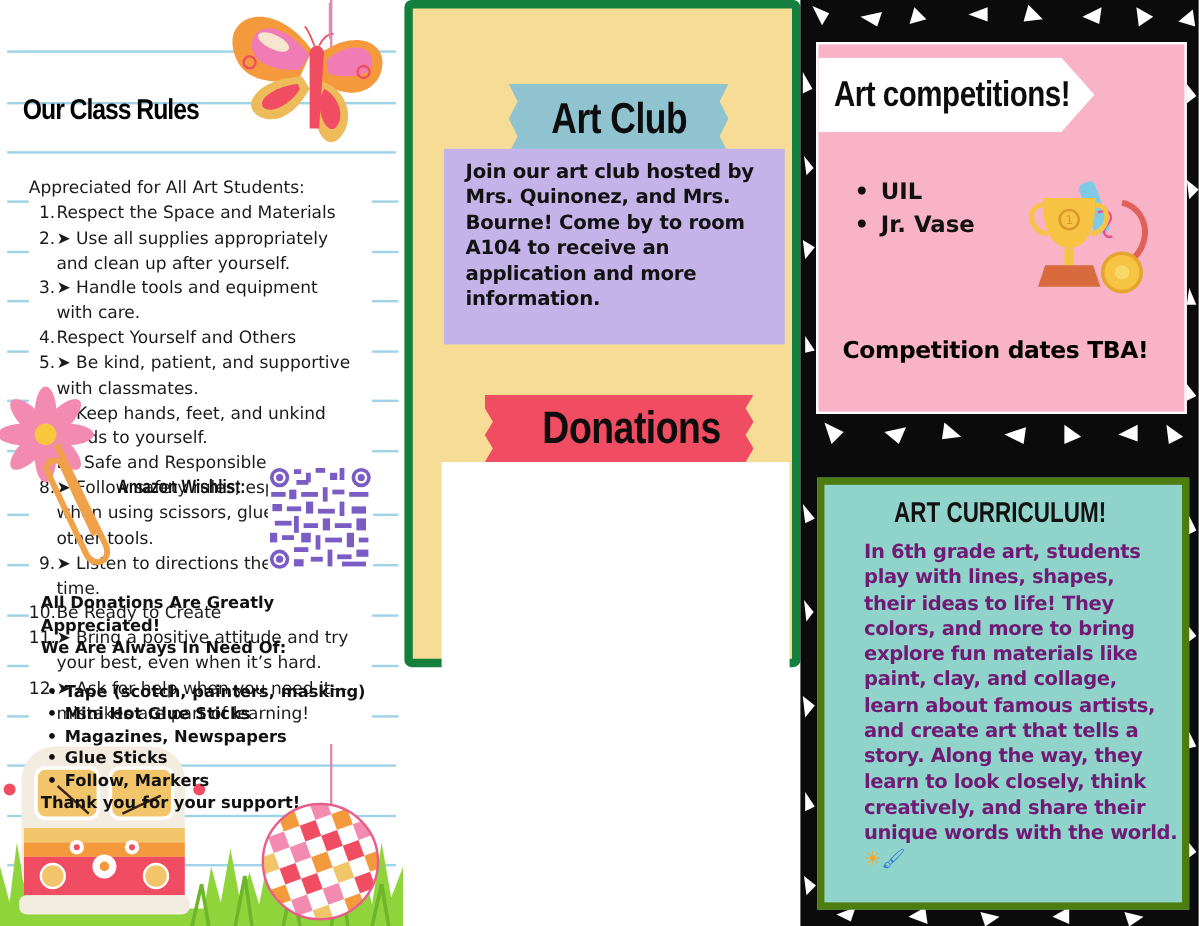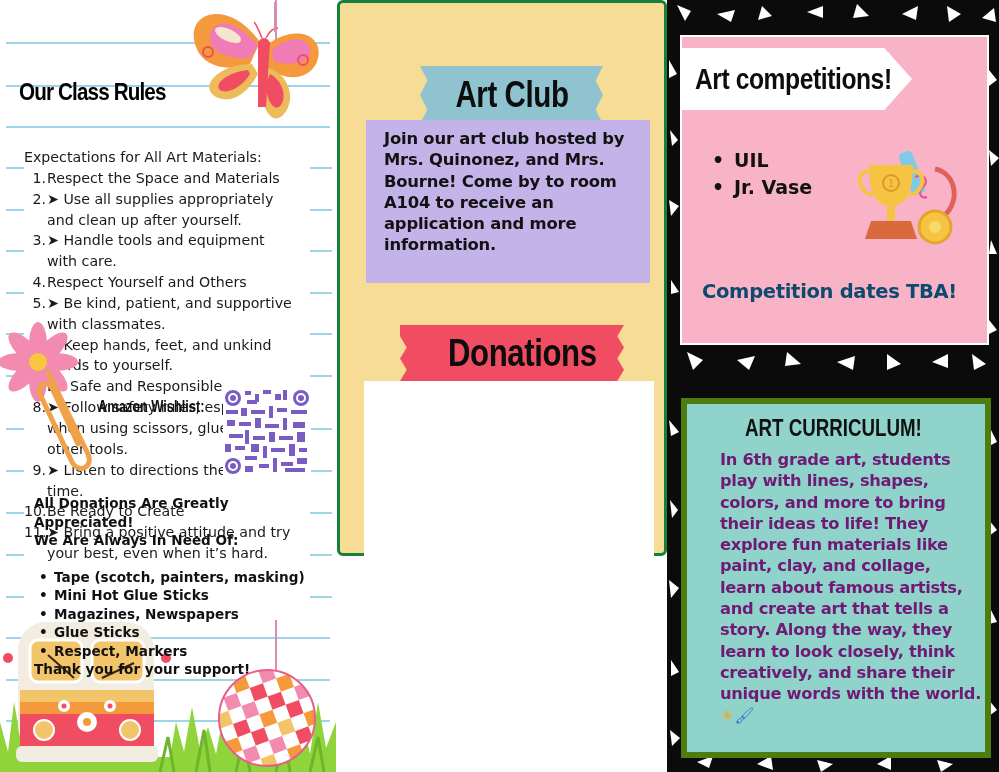--- a/index.html
+++ b/index.html
@@ -34,21 +34,21 @@
   
   .butterfly { position: absolute; left: 188px; top: 2px; width: 135px; height: 130px; }
 
   
   .van { position: absolute; left: 2px; top: 618px; width: 170px; height: 146px; }
   .grass { position: absolute; left: 0; bottom: 0; width: 336px; height: 90px; }
 
   
   .panel-mid {
     position: absolute; left: 337px; top: 0; width: 330px; height: 556px;
-    background: #f7dc95; border: 3px solid #15803d; border-radius: 6px;
+    background: #f7dc95; border: 7px solid #15803d; border-radius: 6px;
   }
   .artclub-banner {
     position: absolute; left: 80px; top: 63px; width: 183px; height: 58px;
     background: #8fc3d0;
     clip-path: polygon(0 0, 100% 0, 96% 25%, 100% 50%, 96% 75%, 100% 100%, 0 100%, 4% 75%, 0 50%, 4% 25%);
     display: flex; align-items: center; justify-content: center;
   }
   .banner-text {
     font-family: "Liberation Sans", sans-serif; font-weight: bold; color: #0d0d0d;
     transform: scaleX(0.82); letter-spacing: -0.5px;
@@ -110,21 +110,21 @@
   .comp-banner .banner-text { font-size: 30px; transform-origin: left; white-space: nowrap; }
   .comp-list {
     position: absolute; left: 28px; top: 110px; list-style: none;
     font-family: "DejaVu Sans", sans-serif; font-weight: bold; font-size: 19px; line-height: 27px;
   }
   .comp-list li { position: relative; padding-left: 24px; }
   .comp-list li::before { content: "•"; position: absolute; left: 2px; }
   .trophy { position: absolute; left: 173px; top: 110px; width: 112px; height: 106px; }
   .comp-dates {
     position: absolute; left: 20px; top: 243px; white-space: nowrap;
-    font-family: "DejaVu Sans", sans-serif; font-weight: bold; font-size: 19.5px; color: #0c4a6e; letter-spacing: -0.3px;
+    font-family: "DejaVu Sans", sans-serif; font-weight: bold; font-size: 19.5px; color: #000000; letter-spacing: -0.3px;
   }
 
   .curr-box {
     position: absolute; left: 14px; top: 398px; width: 310px; height: 360px;
     background: #8fd3cb; border: 6px solid #4d7c0f;
   }
   .curr-title {
     position: absolute; left: 58px; top: 10px;
     font-family: "Liberation Sans", sans-serif; font-weight: bold; font-size: 24px;
     transform: scaleX(0.78); transform-origin: left; white-space: nowrap; color: #111;
@@ -188,21 +188,21 @@
     <circle cx="20" cy="50" r="5" fill="none" stroke="#f04d63" stroke-width="2"></circle>
     <path d="M70 40 L82 40 L78 105 L70 105 Z" fill="#f04d63"></path>
     <ellipse cx="76" cy="43" rx="6" ry="7" fill="#f04d63"></ellipse>
     <path d="M74 36 C70 26 68 22 66 20 M78 36 C82 28 86 26 90 26" stroke="#f04d63" stroke-width="1.5" fill="none"></path>
     <line x1="87" y1="0" x2="87" y2="30" stroke="#d98cb4" stroke-width="2"></line>
   </svg>
 
   <div class="class-rules-title">Our Class Rules</div>
 
   <div class="rules-block">
-    <div class="rules-intro">Expectations for All Art Materials:</div>
+    <div class="rules-intro">Appreciated for All Art Students:</div>
 
     <div class="rule-item">
       <span class="rule-num">1.</span>
       <span class="rule-text">Respect the Space and Materials</span>
     </div>
     <div class="rule-item">
       <span class="rule-num">2.</span>
       <span class="rule-text"><span>➤ Use all supplies appropriately</span><br><span>and clean up after yourself.</span></span>
     </div>
     <div class="rule-item">
@@ -233,20 +233,24 @@
       <span class="rule-num">9.</span>
       <span class="rule-text"><span>➤ Listen to directions the first</span><br><span>time.</span></span>
     </div>
     <div class="rule-item">
       <span class="rule-num wide">10.</span>
       <span class="rule-text">Be Ready to Create</span>
     </div>
     <div class="rule-item">
       <span class="rule-num wide">11.</span>
       <span class="rule-text"><span>➤ Bring a positive attitude and try</span><br><span>your best, even when it’s hard.</span></span>
+    </div>
+    <div class="rule-item">
+      <span class="rule-num wide">12.</span>
+      <span class="rule-text"><span>➤ Ask for help when you need it—</span><br><span>mistakes are part of learning!</span></span>
     </div>
   </div>
 
   <svg class="grass" viewBox="0 0 336 90" preserveAspectRatio="none">
     <path d="M0 90 L0 40 L8 70 L14 20 L22 65 L30 35 L36 75 L170 75 L176 40 L184 70 L192 25 L200 68 L208 45 L216 72 L224 30 L232 70 L240 38 L248 74 L256 22 L262 68 L270 40 L278 72 L286 28 L294 70 L302 35 L310 72 L318 20 L326 66 L336 40 L336 90 Z" fill="#8ed43a"></path>
     <path d="M160 90 L168 55 L174 90 M196 90 L204 48 L210 90 M236 90 L244 52 L250 90 M276 90 L284 50 L290 90 M310 90 L318 55 L324 90" stroke="#6db52a" stroke-width="3" fill="none"></path>
   </svg>
 
   <svg class="van" viewBox="0 0 170 146">
     <rect x="16" y="4" width="136" height="132" rx="28" fill="#f3ece0"></rect>
@@ -366,21 +370,21 @@
 
 <div class="donations-text">
   <div>All Donations Are Greatly</div>
   <div>Appreciated!</div>
   <div>We Are Always In Need Of:</div>
   <ul class="donations-list">
     <li>Tape (scotch, painters, masking)</li>
     <li>Mini Hot Glue Sticks</li>
     <li>Magazines, Newspapers</li>
     <li>Glue Sticks</li>
-    <li>Respect, Markers</li>
+    <li>Follow, Markers</li>
   </ul>
   <div>Thank you for your support!</div>
 </div>
 
 <svg class="disco" viewBox="0 0 104 104">
   <defs>
       <clipPath id="ballclip">
         <circle cx="52" cy="52" r="48"></circle>
       </clipPath>
     </defs>
@@ -482,22 +486,22 @@
       <circle cx="80" cy="80" r="6" fill="#f9d86a"></circle>
     </svg>
     <div class="comp-dates">Competition dates TBA!</div>
   </div>
 
   <div class="curr-box">
     <div class="curr-title">ART CURRICULUM!</div>
     <div class="curr-text">
       <div>In 6th grade art, students</div>
       <div>play with lines, shapes,</div>
+      <div>their ideas to life! They</div>
       <div>colors, and more to bring</div>
-      <div>their ideas to life! They</div>
       <div>explore fun materials like</div>
       <div>paint, clay, and collage,</div>
       <div>learn about famous artists,</div>
       <div>and create art that tells a</div>
       <div>story. Along the way, they</div>
       <div>learn to look closely, think</div>
       <div>creatively, and share their</div>
       <div>unique words with the world.</div>
     </div>
     <div class="curr-emoji">

